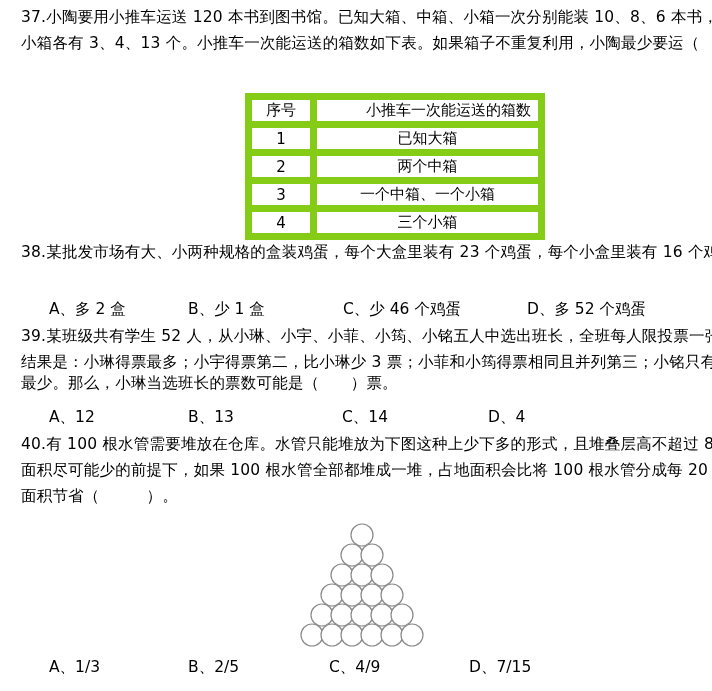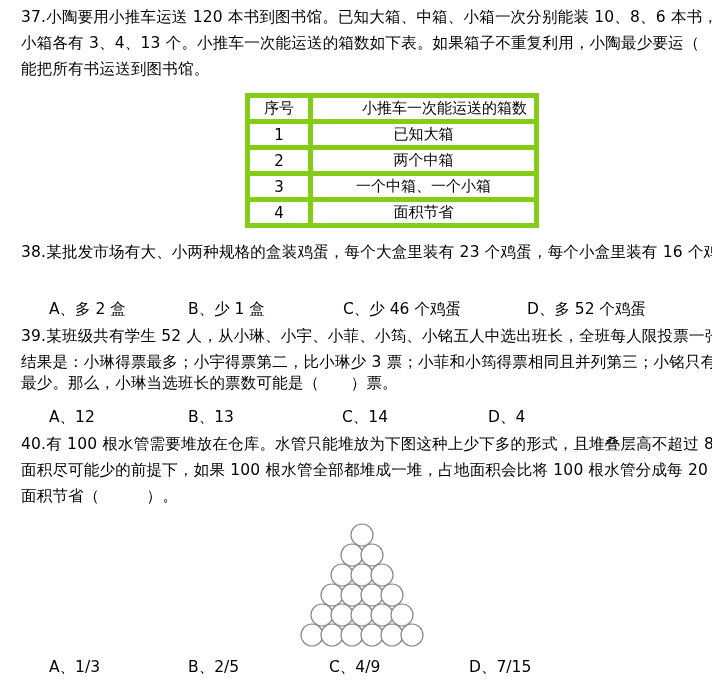--- a/index.html
+++ b/index.html
@@ -38,21 +38,21 @@
 
   table.boxes {
     position: absolute;
     left: 245px; top: 93px;
     width: 237px;
     border-collapse: collapse;
     table-layout: fixed;
     font-size: 15px;
   }
   table.boxes td, table.boxes th {
-    border: 5px solid #84cc16;
+    border: 7px solid #84cc16;
     height: 21px;
     padding: 0;
     text-align: center;
     vertical-align: middle;
     font-weight: normal;
     white-space: nowrap;
     overflow: hidden;
   }
   table.boxes .col-no { width: 58px; }
   table.boxes .col-desc { width: 179px; padding-left: 42px; }
@@ -63,21 +63,20 @@
     width: 124px; height: 124px;
   }
 </style>
 </head>
 <body>
 
 <div class="page">
 
   <div class="line" style="top:8px">37.小陶要用小推车运送 120 本书到图书馆。已知大箱、中箱、小箱一次分别能装 10、8、6 本书，大箱、中箱、</div>
   <div class="line" style="top:34px">小箱各有 3、4、13 个。小推车一次能运送的箱数如下表。如果箱子不重复利用，小陶最少要运（　　）次，才</div>
-  <div class="line" style="top:60px">能把所有书运送到图书馆。</div>
 
   <table class="boxes">
     <tbody>
         <tr>
       <th class="col-no">序号</th>
       <th class="col-desc">小推车一次能运送的箱数</th>
     </tr>
     <tr>
       <td>1</td>
       <td>已知大箱</td>
@@ -85,21 +84,21 @@
     <tr>
       <td>2</td>
       <td>两个中箱</td>
     </tr>
     <tr>
       <td>3</td>
       <td>一个中箱、一个小箱</td>
     </tr>
     <tr>
       <td>4</td>
-      <td>面积节省</td>
+      <td>三个小箱</td>
     </tr>
   </tbody>
     </table>
 
 
   <div class="line" style="top:243px">38.某批发市场有大、小两种规格的盒装鸡蛋，每个大盒里装有 23 个鸡蛋，每个小盒里装有 16 个鸡蛋。餐厅采</div>
 
   <div class="opts q38" style="top:296px">
     <span class="o0">A、多 2 盒</span>
     <span class="o1">B、少 1 盒</span>

